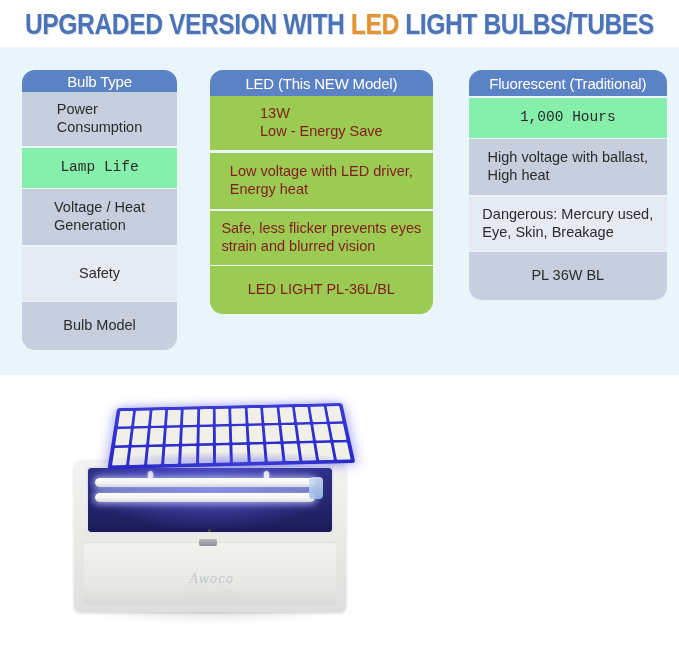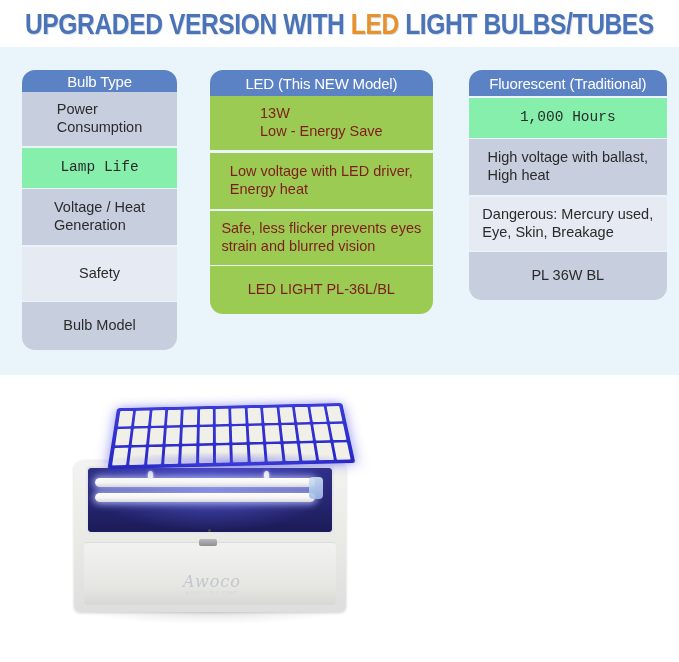--- a/index.html
+++ b/index.html
@@ -155,21 +155,21 @@
     position:absolute;left:137px;top:149px;width:18px;height:7px;
     background:linear-gradient(180deg,#b9b9bd,#8e8e93);border-radius:2px;
   }
   .dot-led{
     position:absolute;left:146px;top:139px;width:3px;height:3px;
     background:#4a4a4a;border-radius:50%;
   }
   .brand{
     position:absolute;left:0;top:182px;width:300px;text-align:center;
     font-family:"DejaVu Serif",serif;font-style:italic;
-    font-size:16px;color:#c2c6cf;letter-spacing:1px;
+    font-size:12px;color:#c2c6cf;letter-spacing:1px;
   }
   .brand-sub{
     position:absolute;left:0;top:200px;width:300px;text-align:center;
     font-size:4px;color:#d2d6dd;letter-spacing:1.2px;
   }
 
   
   .lid{
     position:absolute;left:46px;top:2px;width:248px;height:74px;
     background:linear-gradient(180deg,#3a3ad8 0%,#2727c6 100%);

